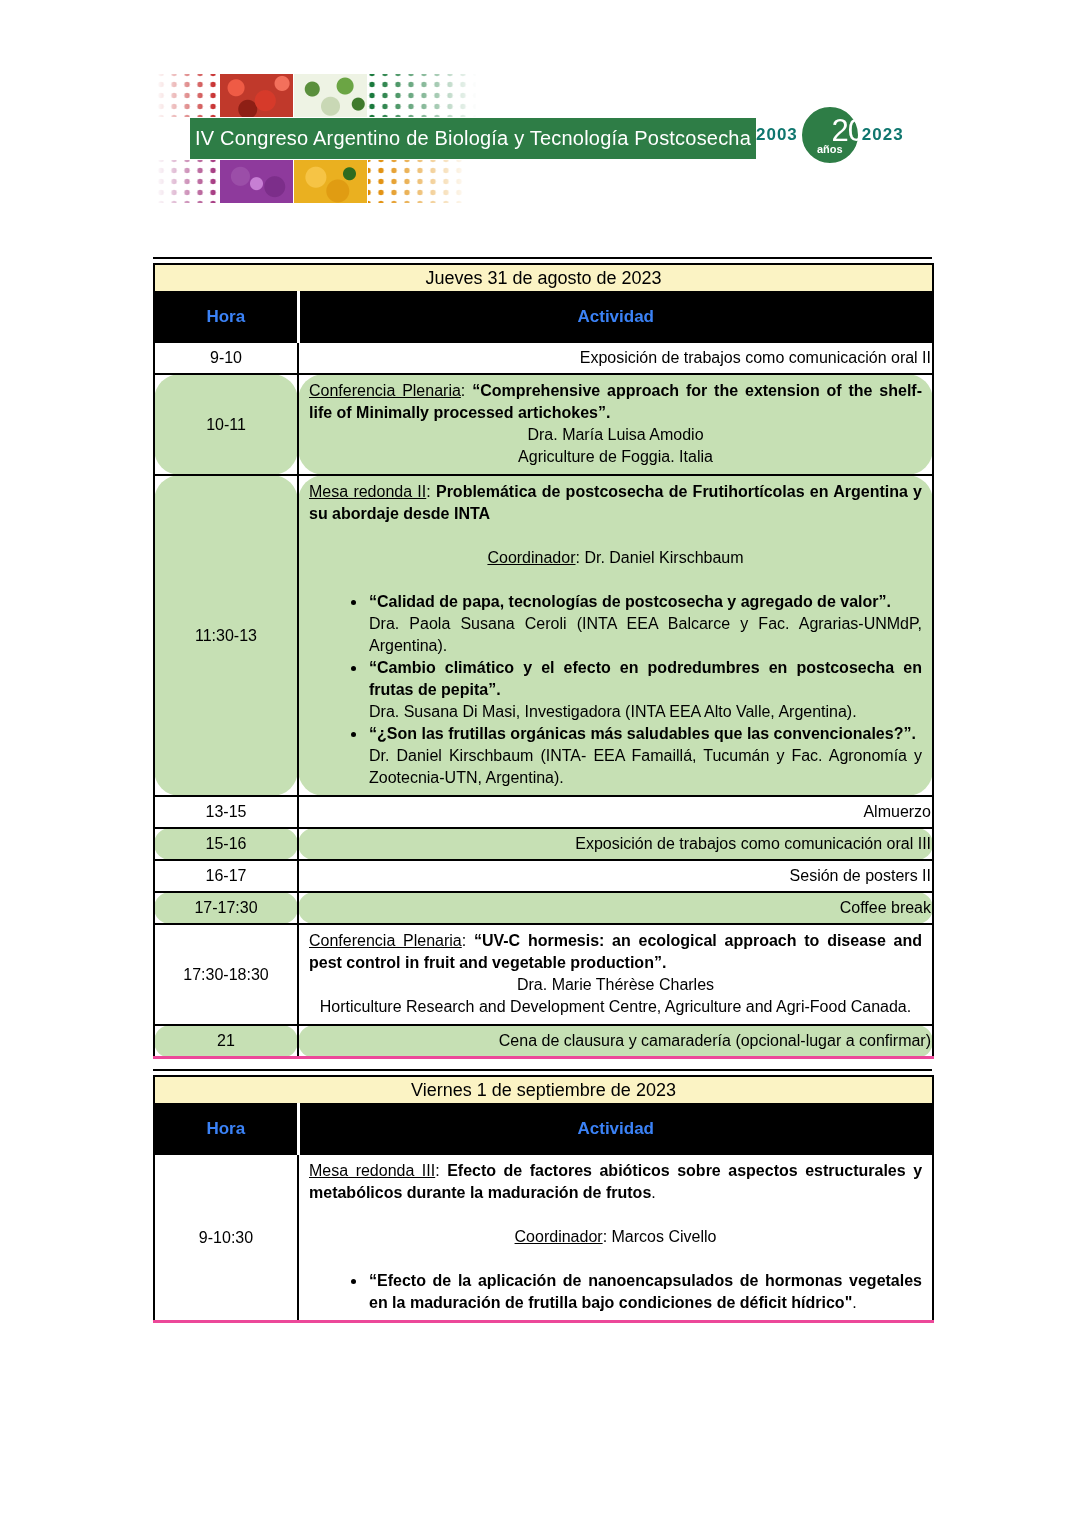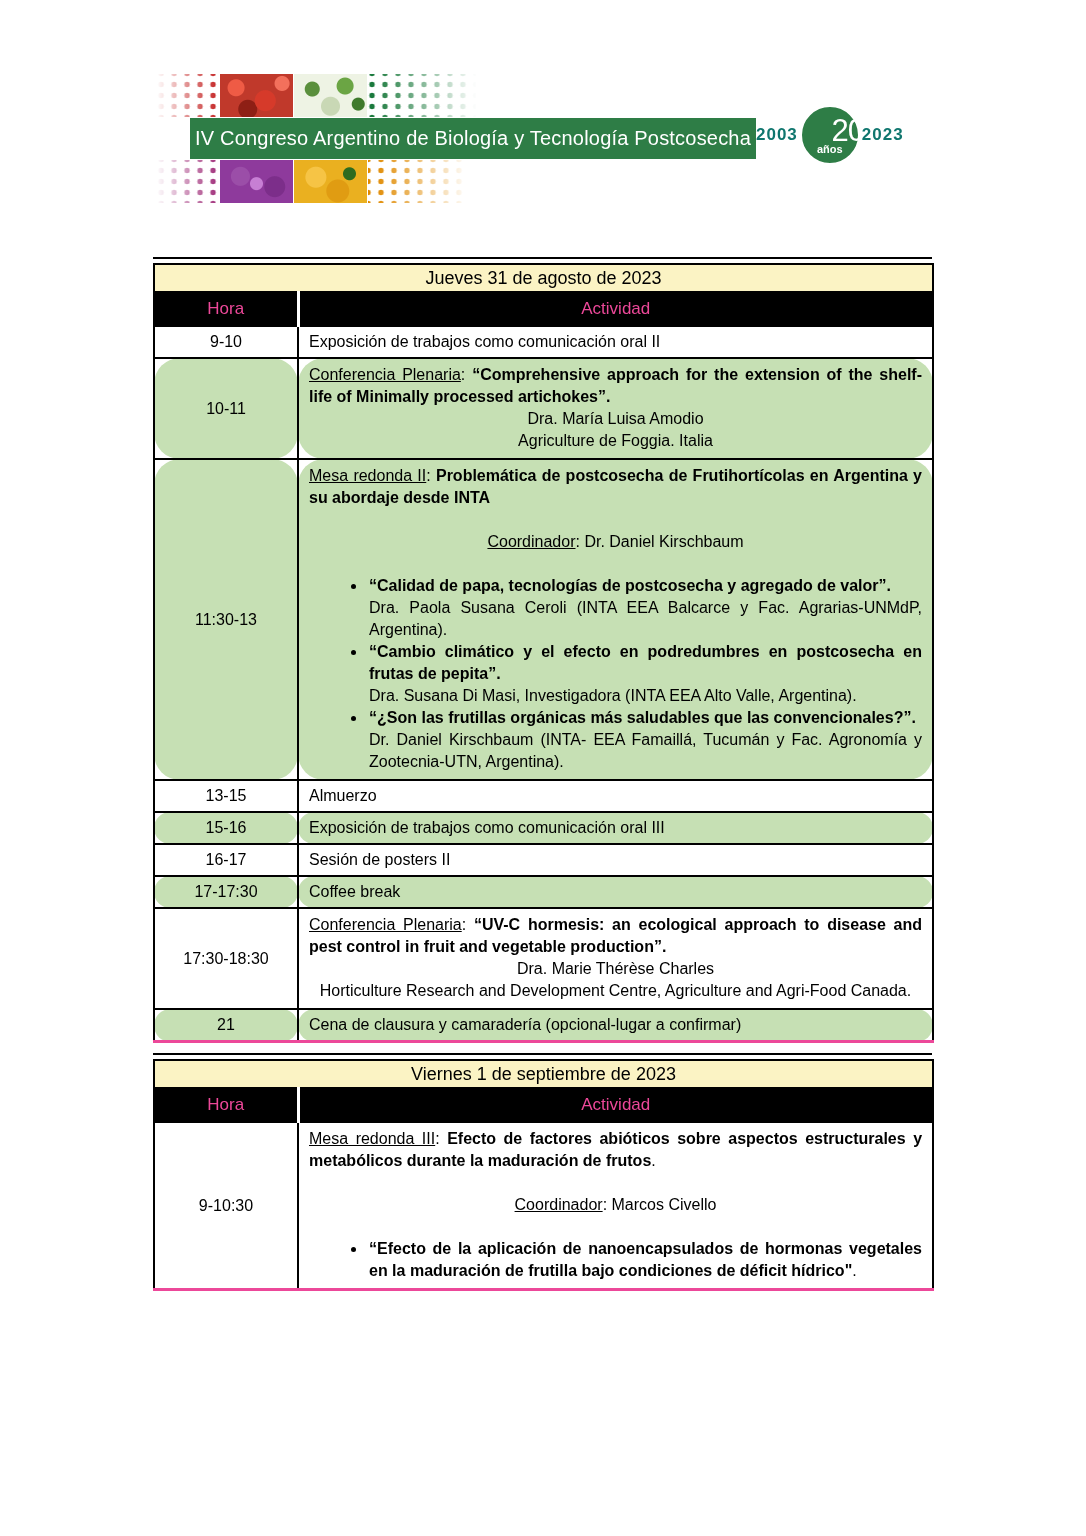--- a/index.html
+++ b/index.html
@@ -52,24 +52,24 @@
   .circ .small{font-size:11px;font-weight:bold;line-height:10px;}
 
   
   .content{position:absolute;left:153px;top:257px;width:779px;}
   .rule{border-top:2px solid #000;margin-bottom:4px;}
   .rule2{margin-top:10px;}
   table.sched{width:779px;border-collapse:collapse;table-layout:fixed;font-size:16px;line-height:22px;}
   col.c-time{width:144px;} col.c-act{width:635px;}
   .sched th,.sched td{border:2px solid #000;}
   .date-cell{background:#fbf3c4;text-align:center;font-size:18px;line-height:24px;padding:1px 4px;border-top:3px solid #000;}
-  .r-head th{background:#000;color:#ec4899;font-weight:normal;font-size:17px;padding:5px 4px;text-align:center;}
+  .r-head th{background:#000;color:#3b82f6;font-weight:bold;font-size:17px;padding:13px 4px;text-align:center;}
   .h-act{border-left:3px solid #fff !important;}
   .t{text-align:center;vertical-align:middle;padding:4px 4px;}
-  .simple{text-align:left;vertical-align:middle;padding:4px 10px;}
+  .simple{text-align:right;vertical-align:middle;padding:4px 1px;}
   .cx{padding:5px 10px 6px 10px;vertical-align:middle;}
   .bg-green{background:#c6e0b4;border-radius:26px;}
   tr.last td{border-bottom:3px solid #ec4899;}
   p.just{text-align:justify;margin:0;}
   p.ctr{text-align:center;margin:0;}
   p.coord{margin:22px 0;}
   .u{text-decoration:underline;}
   ul.talks{margin:0;padding:0 0 0 58px;}
   ul.talks li{margin:0;padding-left:2px;}
   ul.talks p{margin:0;}

